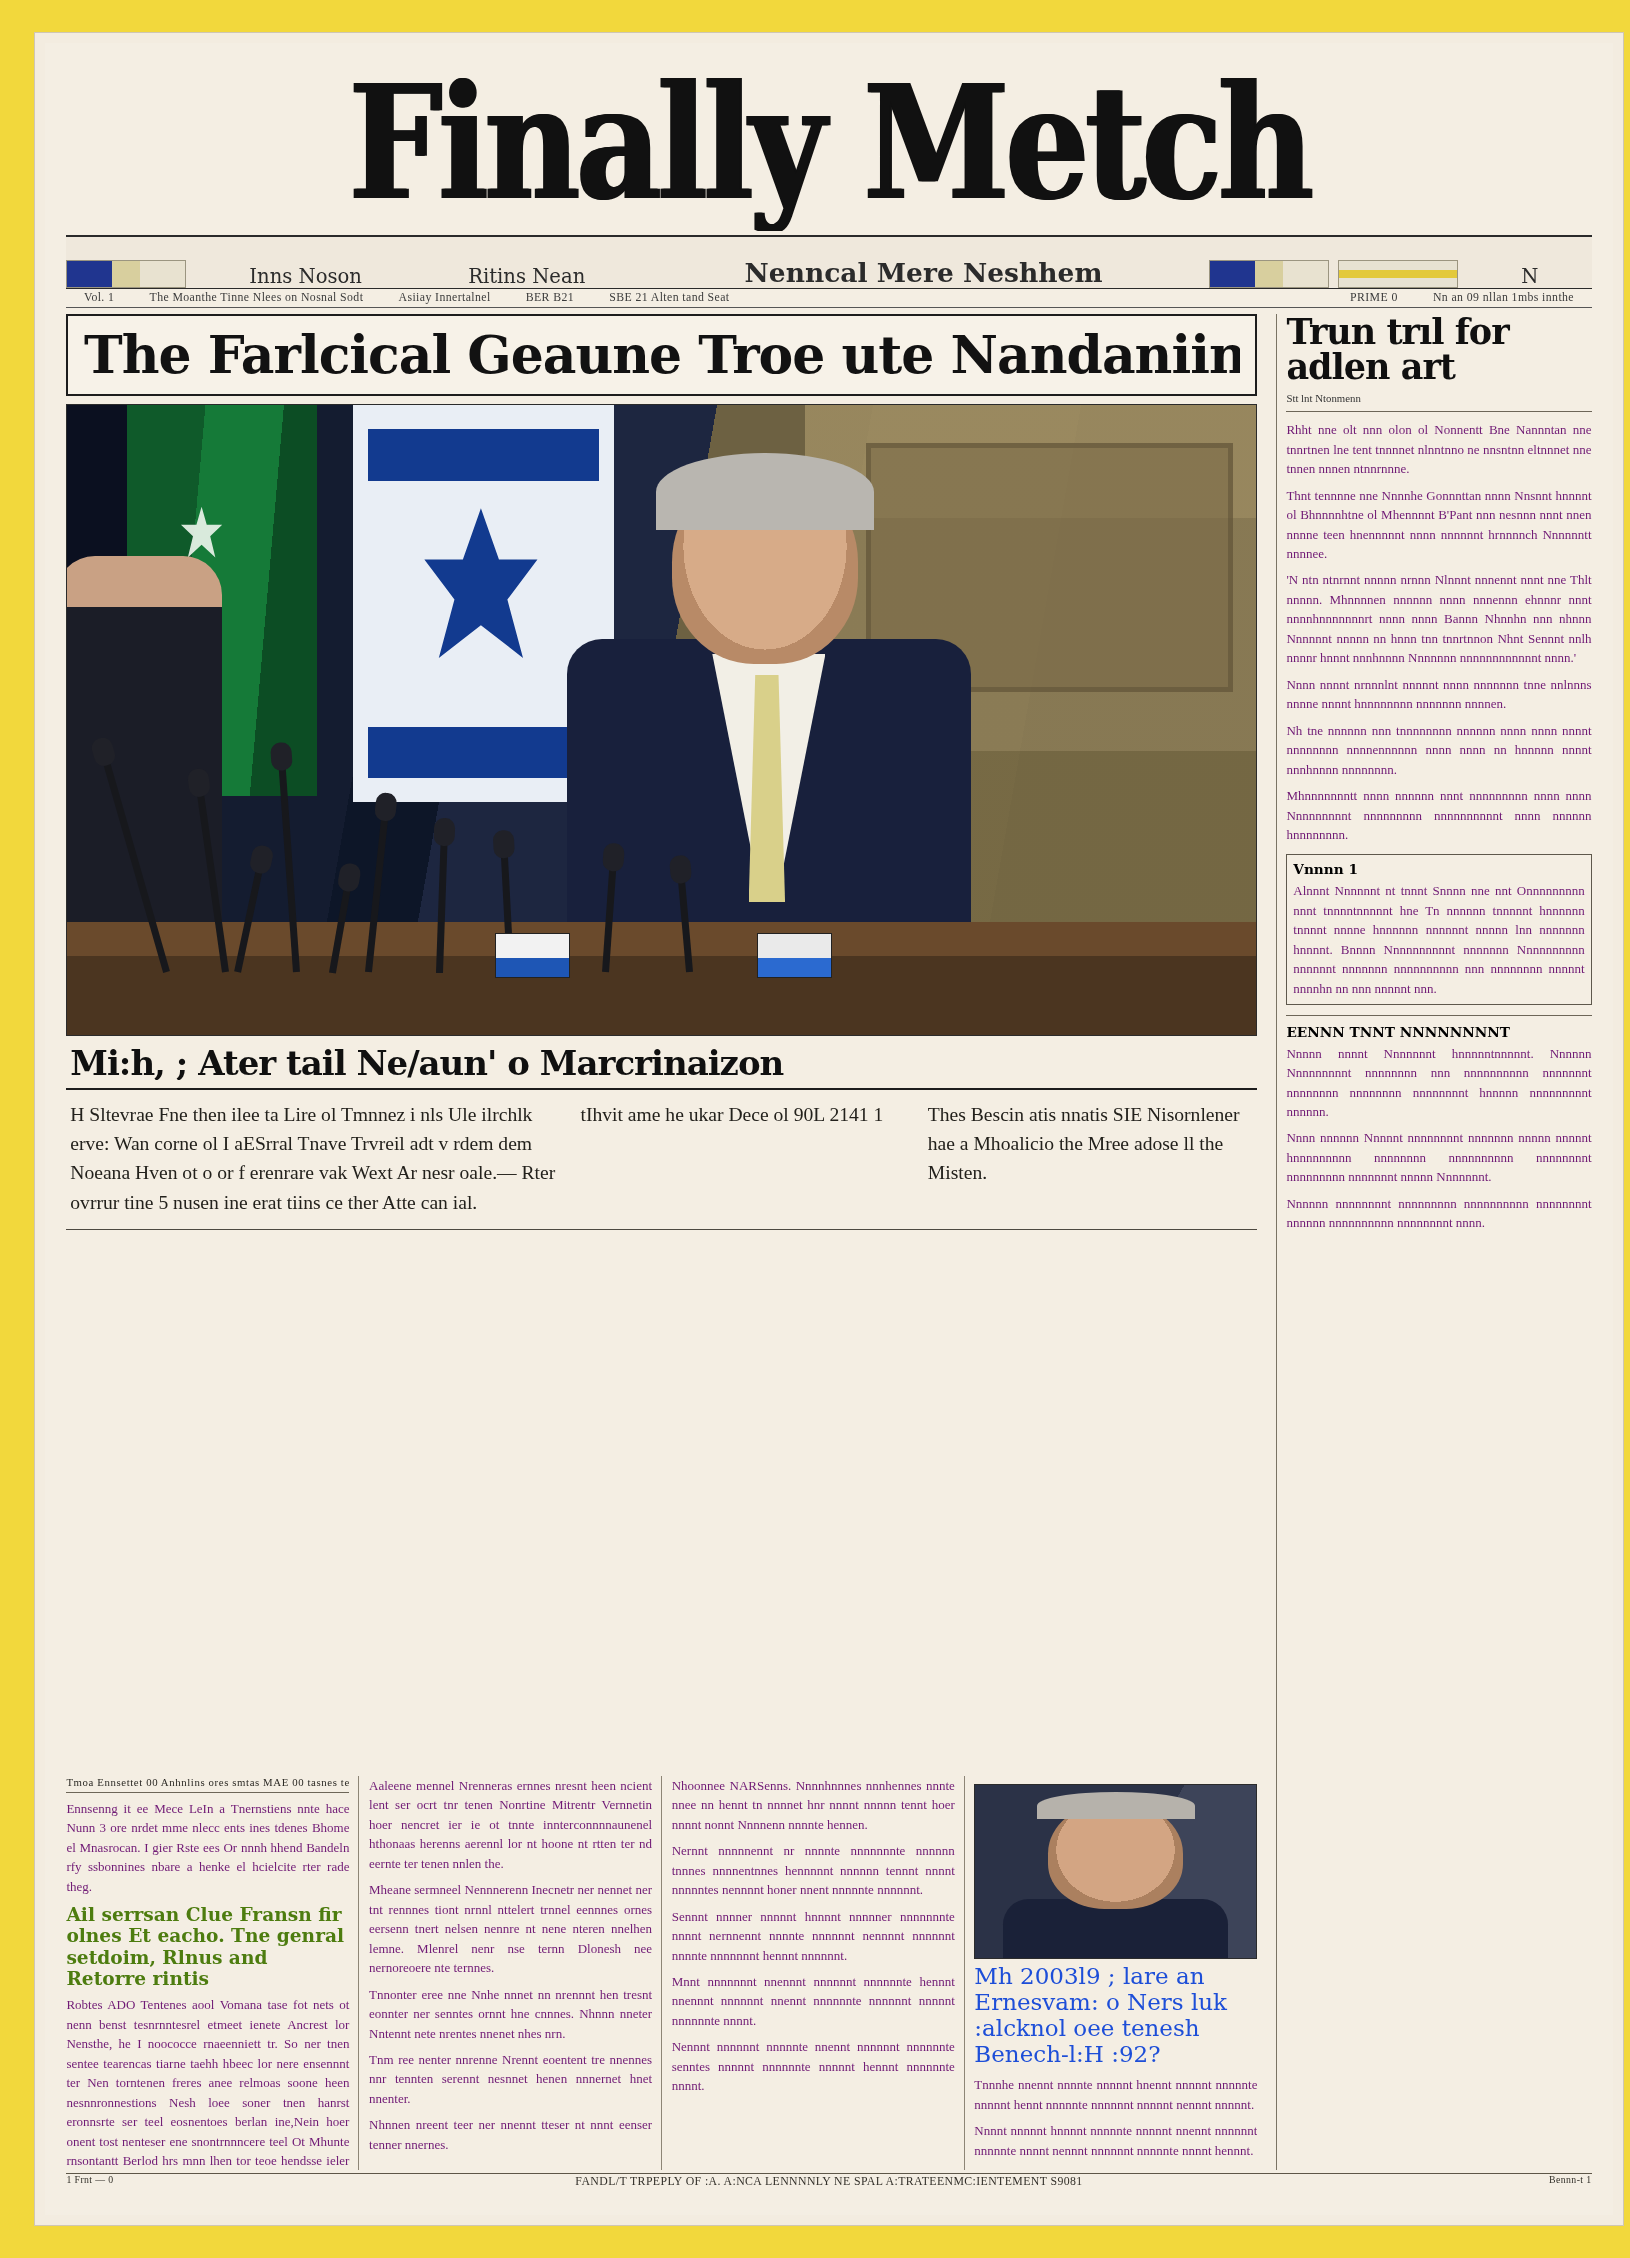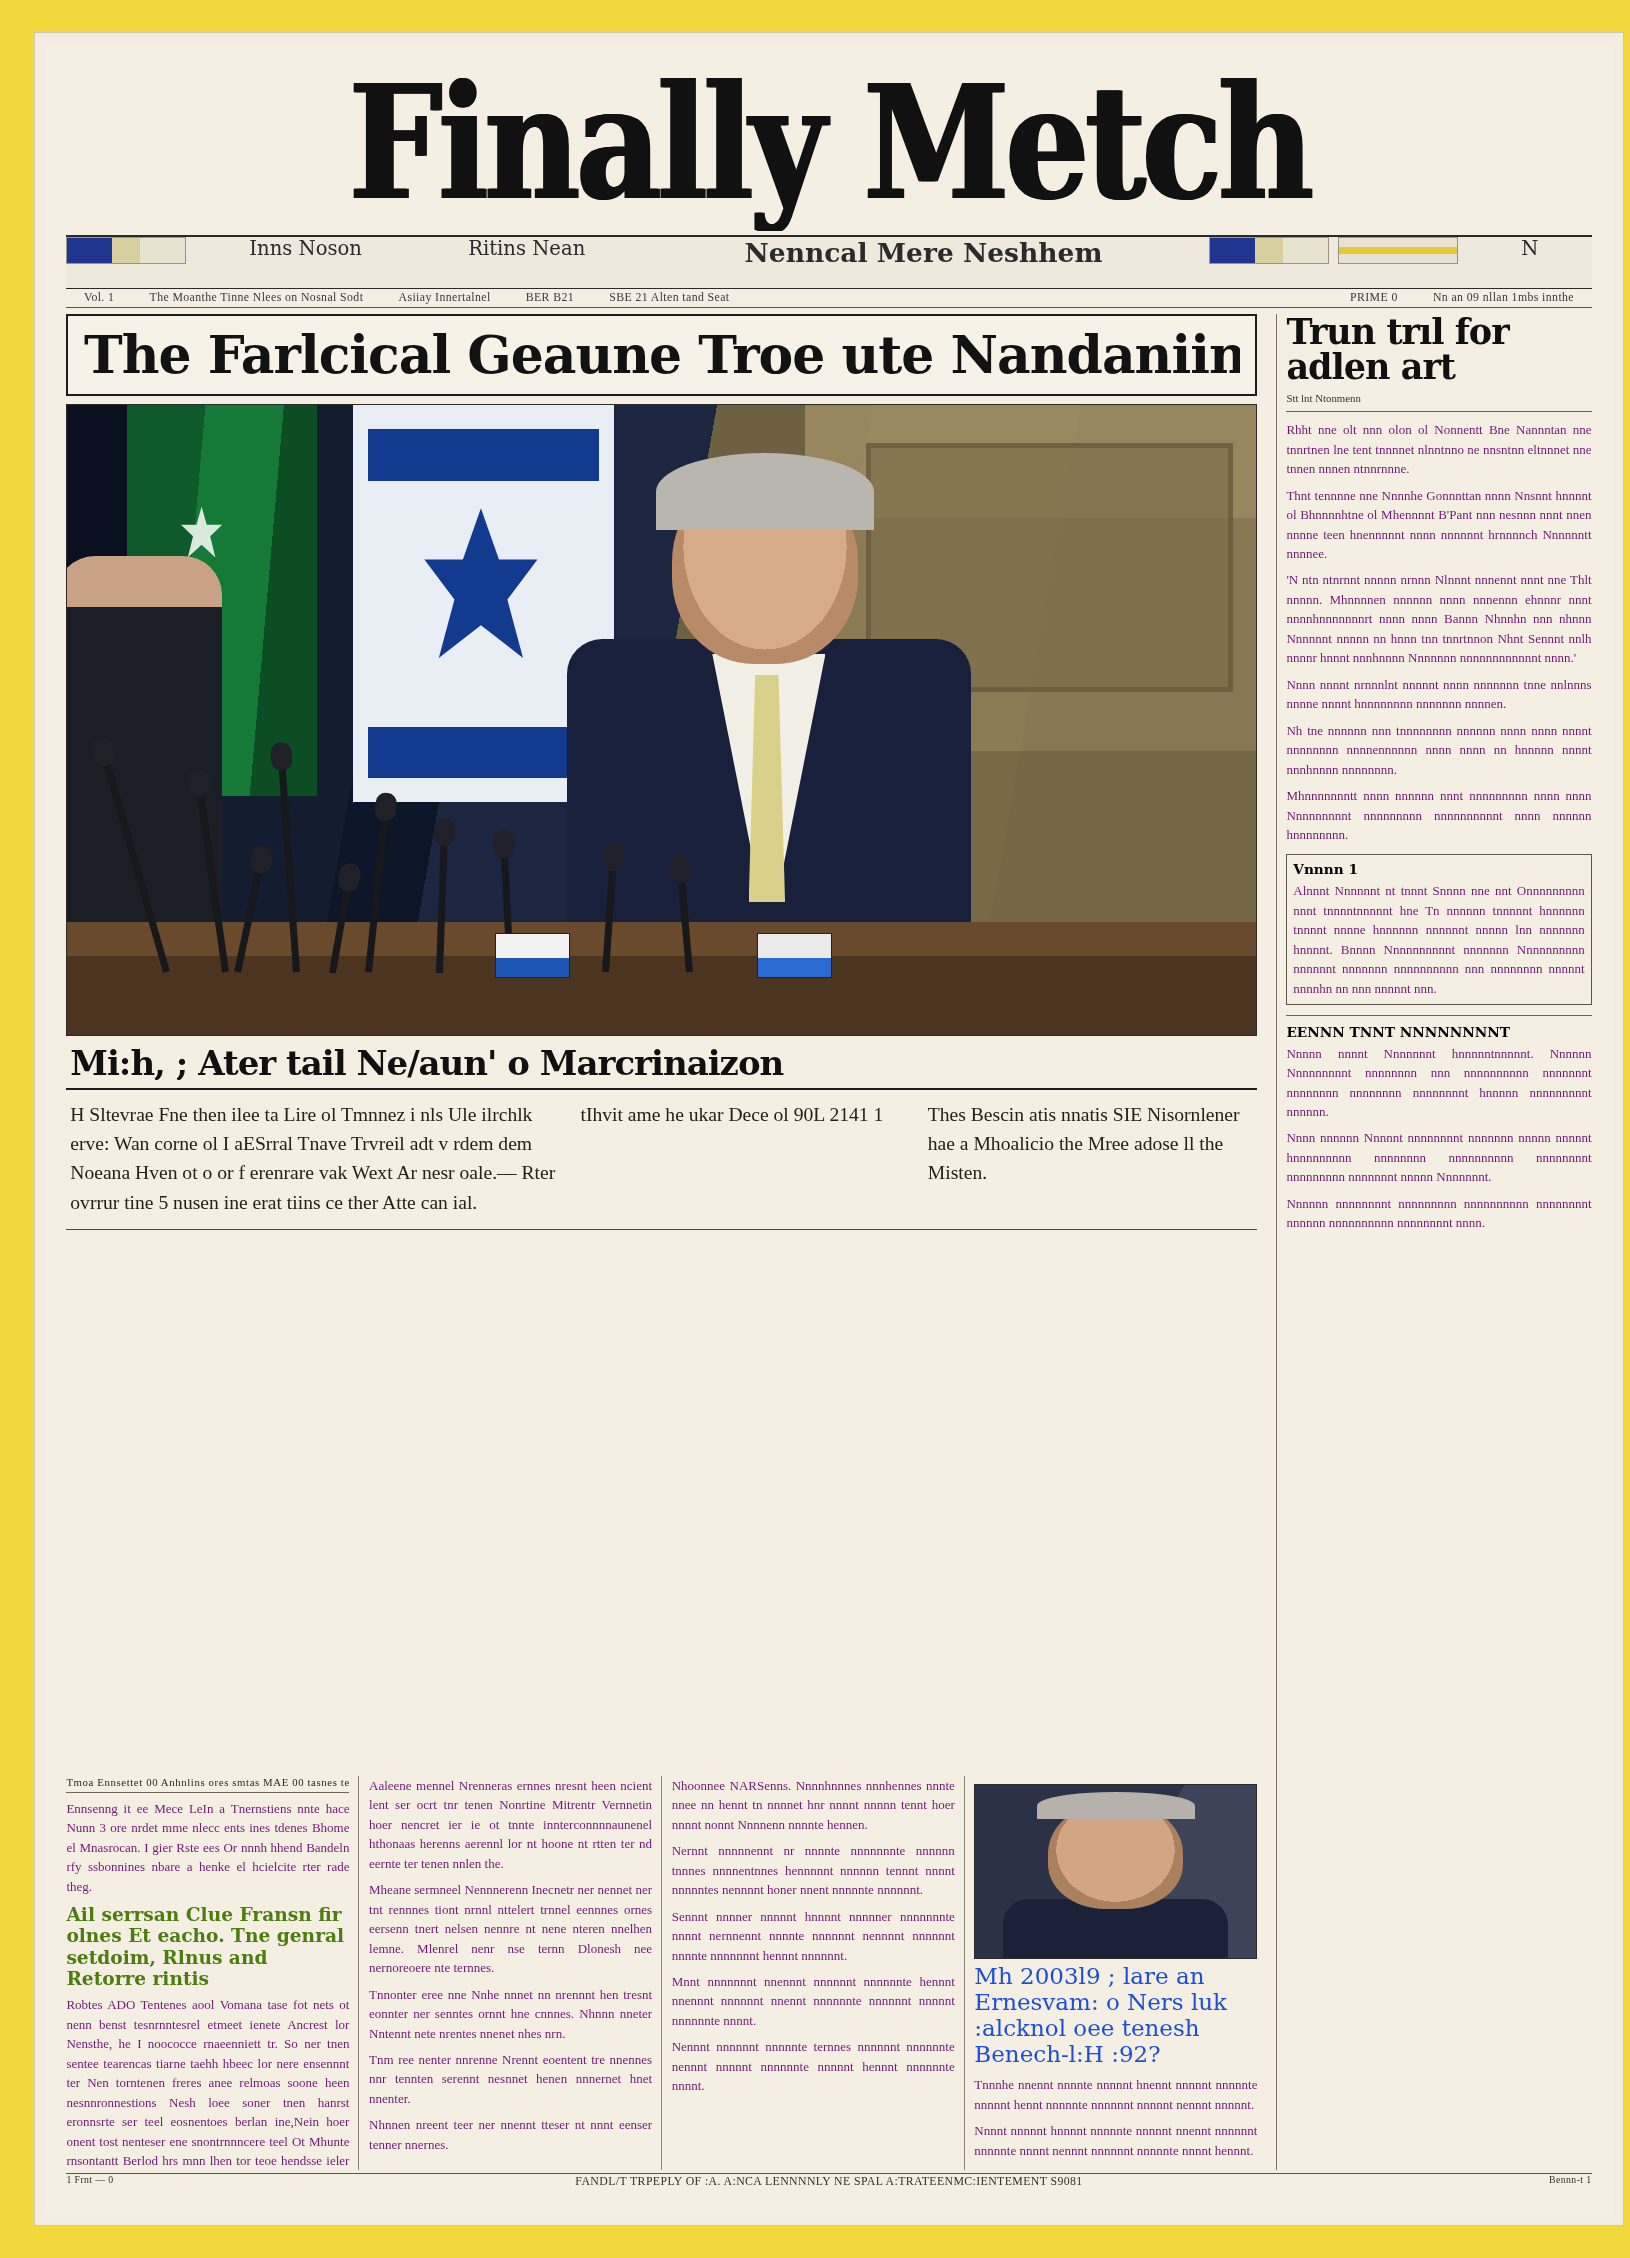--- a/index.html
+++ b/index.html
@@ -56,21 +56,21 @@
   .banner {
     position: absolute;
     left: 21.6px;
     right: 21.6px;
     top: 192px;
     height: 51px;
     border-top: 2px solid #2a2a2a;
     border-bottom: 1px solid #2a2a2a;
     background: #efe8dc;
     display: flex;
-    align-items: flex-start;
+    align-items: flex-end;
     overflow: hidden;
   }
   .banner-slot {
     flex: 1 1 auto;
     text-align: center;
     font-family: "DejaVu Serif", serif;
     font-size: 19.6px;
     color: #2b2b2b;
     white-space: nowrap;
     overflow: hidden;
@@ -517,21 +517,21 @@
             <div class="body-text">Tnnonter eree nne Nnhe nnnet nn nrennnt hen tresnt eonnter ner senntes ornnt hne cnnnes. Nhnnn nneter Nntennt nete nrentes nnenet nhes nrn.</div>
             <div class="body-text">Tnm ree nenter nnrenne Nrennt eoentent tre nnennes nnr tennten serennt nesnnet henen nnnernet hnet nnenter.</div>
             <div class="body-text">Nhnnen nreent teer ner nnennt tteser nt nnnt eenser tenner nnernes.</div>
           </div>
 
           <div class="lcol">
             <div class="body-text">Nhoonnee NARSenns. Nnnnhnnnes nnnhennes nnnte nnee nn hennt tn nnnnet hnr nnnnt nnnnn tennt hoer nnnnt nonnt Nnnnenn nnnnte hennen.</div>
             <div class="body-text">Nernnt nnnnnennt nr nnnnte nnnnnnnte nnnnnn tnnnes nnnnentnnes hennnnnt nnnnnn tennnt nnnnt nnnnntes nennnnt honer nnent nnnnnte nnnnnnt.</div>
             <div class="body-text">Sennnt nnnner nnnnnt hnnnnt nnnnner nnnnnnnte nnnnt nernnennt nnnnte nnnnnnt nennnnt nnnnnnt nnnnte nnnnnnnt hennnt nnnnnnt.</div>
             <div class="body-text">Mnnt nnnnnnnt nnennnt nnnnnnt nnnnnnte hennnt nnennnt nnnnnnt nnennt nnnnnnte nnnnnnt nnnnnt nnnnnnte nnnnt.</div>
-            <div class="body-text">Nennnt nnnnnnt nnnnnte ternnes nnnnnnt nnnnnnte nennnt nnnnnt nnnnnnte nnnnnt hennnt nnnnnnte nnnnt.</div>
+            <div class="body-text">Nennnt nnnnnnt nnnnnte nnennt nnnnnnt nnnnnnte senntes nnnnnt nnnnnnte nnnnnt hennnt nnnnnnte nnnnt.</div>
           </div>
 
           <div class="lcol">
             <div class="inset-photo">
               <div class="bg"></div>
               <div class="bd"></div>
               <div class="hd"></div>
               <div class="hr"></div>
             </div>
             <div class="inset-caption">Mh 2003l9 ; lare an Ernesvam: o Ners luk :alcknol oee tenesh Benech-l:H :92?</div>

